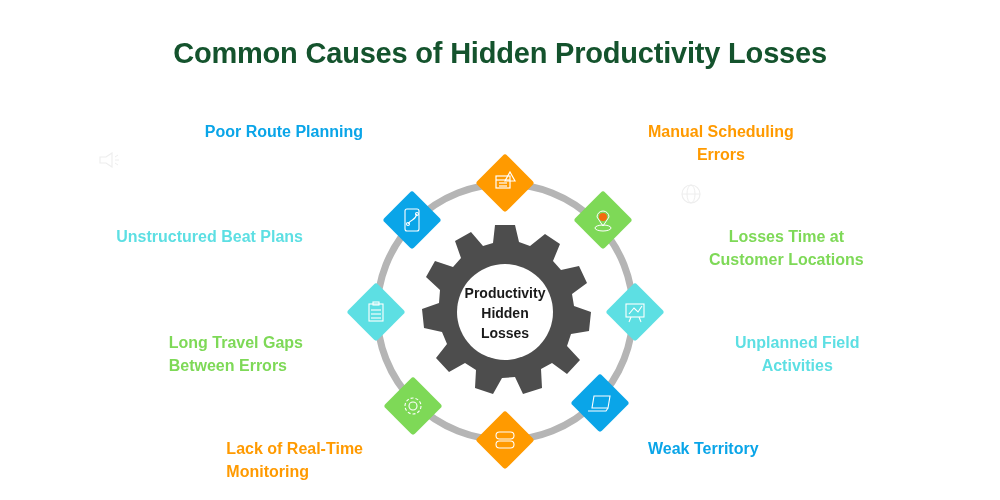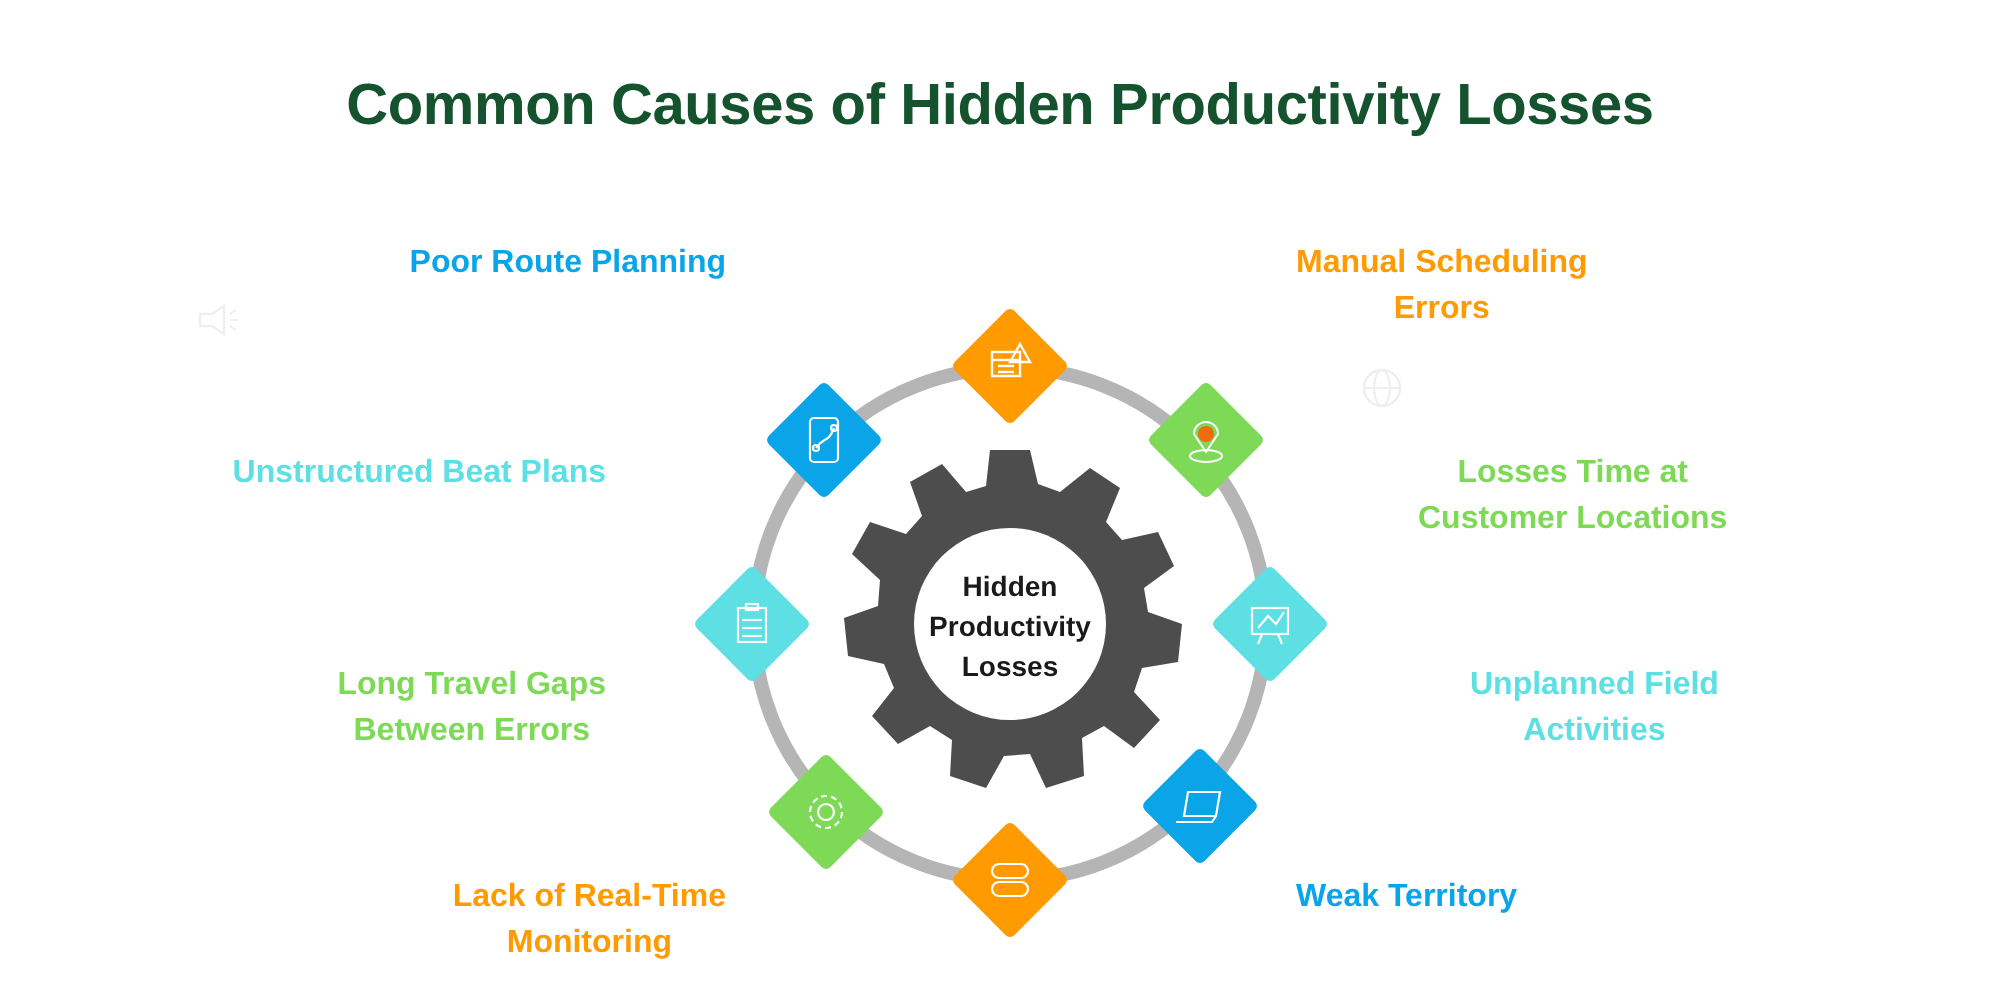--- a/index.html
+++ b/index.html
@@ -1,19 +1,19 @@
 <!DOCTYPE html>
 <html><head>
 <meta charset="utf-8">
 <style>
   html, body { margin: 0; padding: 0; background: #ffffff; }
   body { width: 1000px; height: 500px; position: relative; overflow: hidden; font-family: "Liberation Sans", "DejaVu Sans", sans-serif; }
   .title { position: absolute; left: 0; right: 0; top: 26px; text-align: center; font-size: 29px; font-weight: 700; color: #14532d; letter-spacing: -0.2px; margin-top: 11px; }
   .label { position: absolute; font-size: 16px; font-weight: 700; line-height: 23px; white-space: nowrap; }
-  .label.right { text-align: center; }
+  .label.right { text-align: left; }
   .label.left { text-align: center; }
   .label span { display: block; }
   svg.diagram { position: absolute; left: 0; top: 0; }
   .faint-icon { position: absolute; }
   .center-text { position: absolute; left: 455px; top: 283px; width: 100px; text-align: center; font-size: 14px; font-weight: 700; color: #1a1a1a; line-height: 20px; }
   .center-text span { display: block; }
 </style>
 </head>
 <body>
 
@@ -99,22 +99,22 @@
   </g>
   <g stroke="#fff" stroke-width="1.1" fill="none">
     <rect x="405" y="209" width="14" height="22" rx="2"></rect>
       <path d="M408 224 C412 218, 414 222, 417 214"></path>
       <circle cx="408" cy="224" r="1.5"></circle>
       <circle cx="417" cy="214" r="1.5"></circle>
   </g>
 </svg>
 
 <div class="center-text">
+  <span>Productivity</span>
   <span>Hidden</span>
-  <span>Productivity</span>
   <span>Losses</span>
 </div>
 
 <div class="faint-icon" style="left:98px;top:152px;">
   <svg width="22" height="16" viewBox="0 0 22 16">
       <path d="M2 5 L8 5 L14 1 L14 15 L8 11 L2 11 Z" fill="none" stroke="#eeeeee" stroke-width="1.2"></path>
       <line x1="17" y1="5" x2="20" y2="3" stroke="#eeeeee"></line>
       <line x1="17" y1="8" x2="21" y2="8" stroke="#eeeeee"></line>
       <line x1="17" y1="11" x2="20" y2="13" stroke="#eeeeee"></line>
     </svg>

